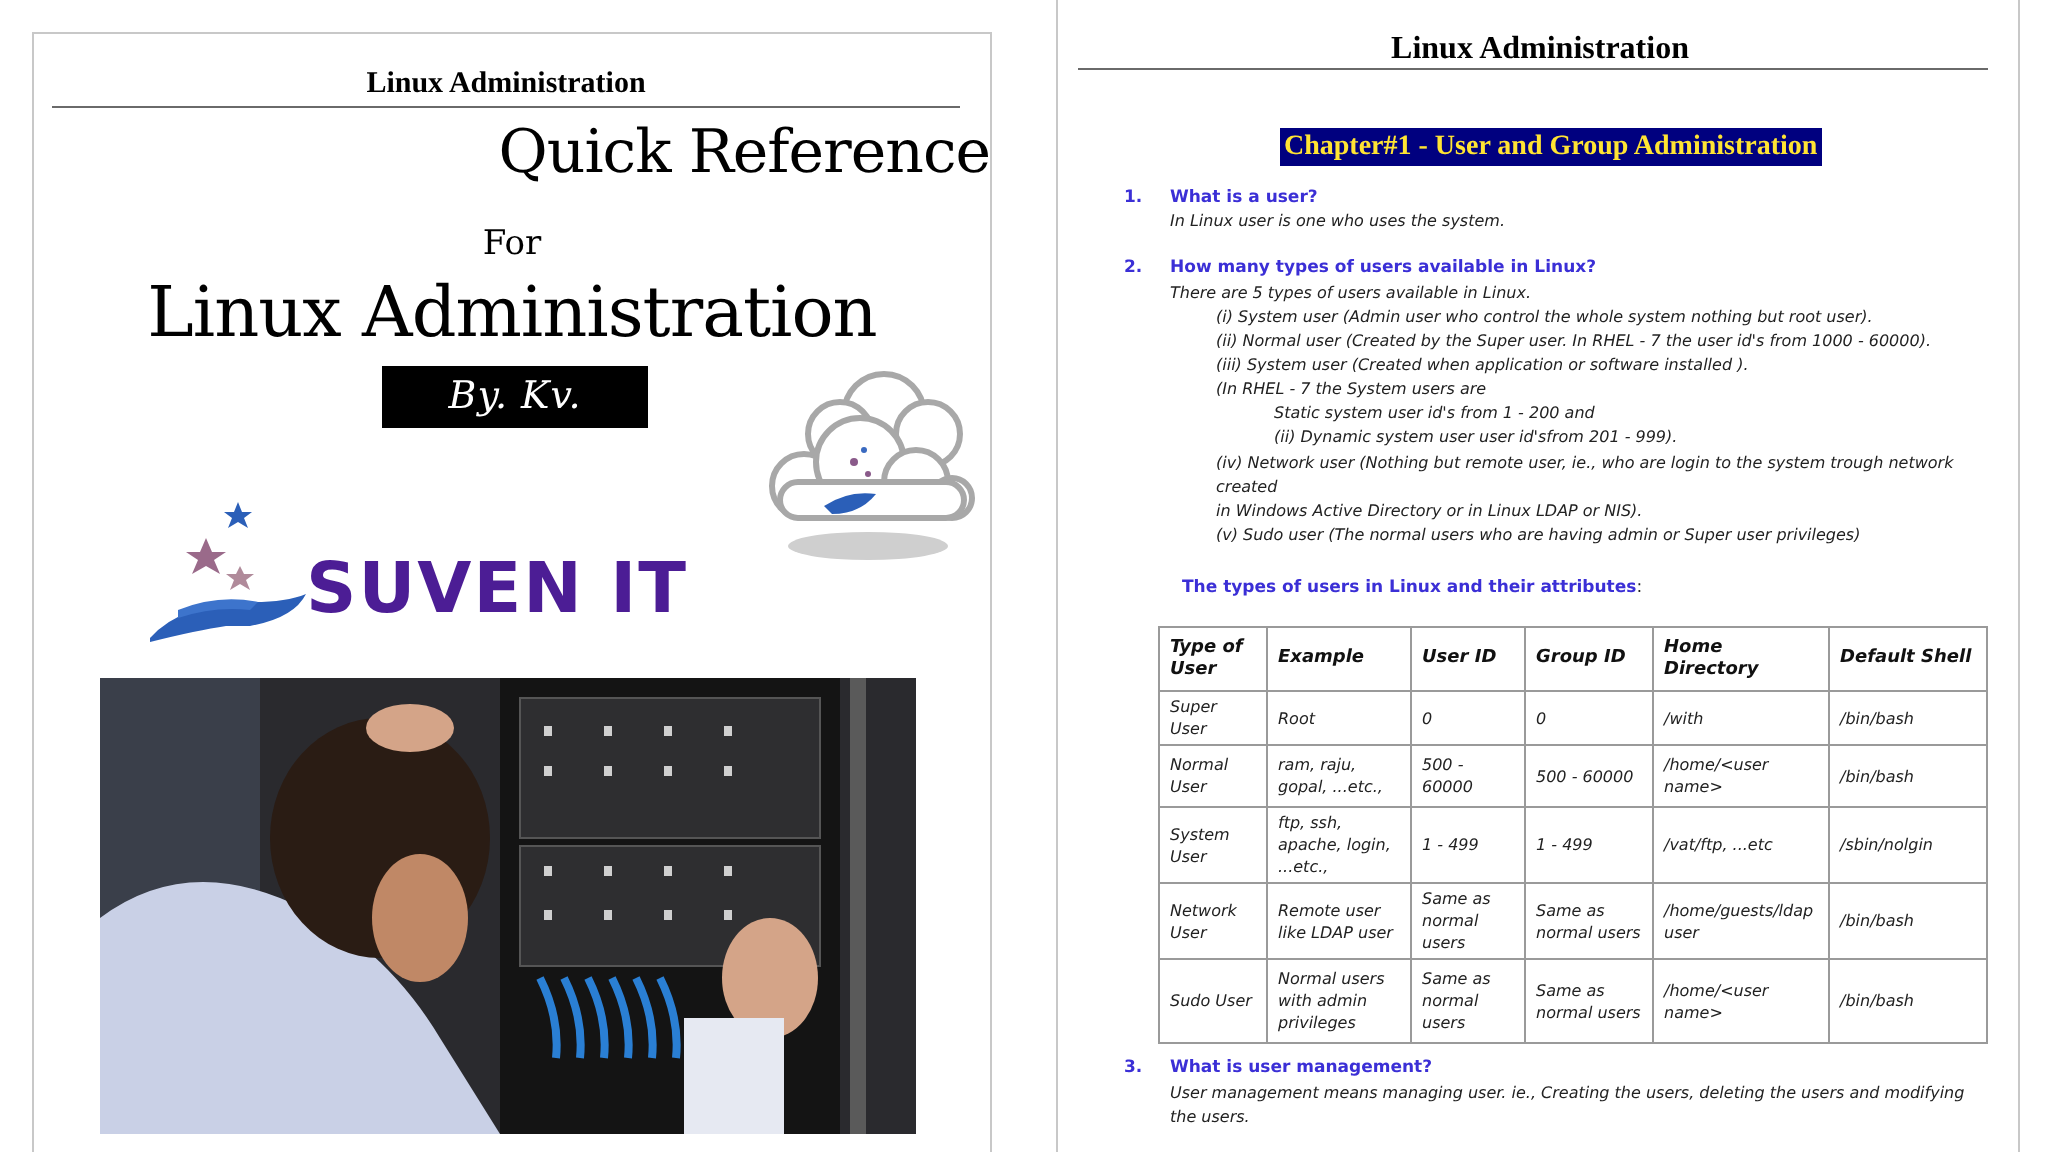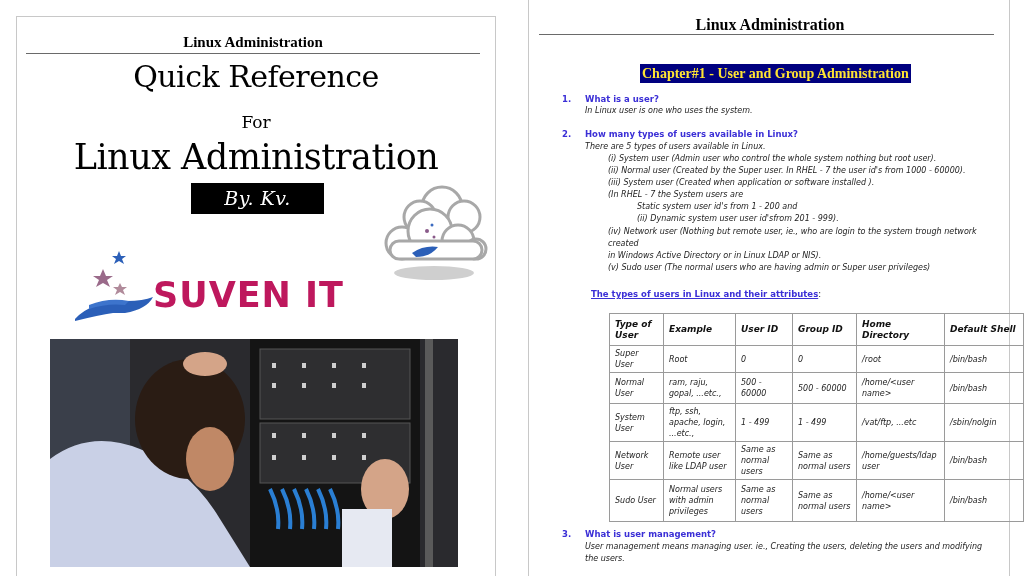--- a/index.html
+++ b/index.html
@@ -10,41 +10,41 @@
   .page-left {
     position: absolute; left: 16px; top: 16px; width: 480px; height: 580px;
     border: 1px solid #c8c8c8; border-bottom: none; background: #fff;
   }
   .cover-header {
     position: absolute; left: 9px; top: 17px; width: 454px; text-align: center;
     font-family: "Liberation Serif", serif; font-weight: bold; font-size: 15px;
   }
   .cover-header-rule { position: absolute; left: 9px; top: 36px; width: 454px; height: 1px; background: #6a6a6a; }
   .cover-title {
-    position: absolute; left: 0; top: 42px; width: 478px; text-align: center;
+    position: absolute; left: 0; top: 42px; width: 478px; text-align: right;
     font-family: "DejaVu Serif", serif; font-size: 30px; letter-spacing: -0.5px;
   }
   .cover-for {
     position: absolute; left: 0; top: 95px; width: 478px; text-align: center;
     font-family: "DejaVu Serif", serif; font-size: 17px;
   }
   .cover-subtitle {
     position: absolute; left: 0; top: 120px; width: 478px; text-align: center;
     font-family: "DejaVu Serif", serif; font-size: 35px; letter-spacing: -0.5px;
   }
   .author-badge {
     position: absolute; left: 174px; top: 166px; width: 133px; height: 31px;
     background: #000; color: #fff; font-family: "DejaVu Serif", serif; font-style: italic;
     font-size: 19px; text-align: center; line-height: 31px; letter-spacing: 0.5px;
   }
   .cloud-logo { position: absolute; left: 355px; top: 158px; width: 120px; height: 110px; }
   .suven-logo { position: absolute; left: 52px; top: 228px; width: 330px; height: 80px; }
   .suven-text {
     position: absolute; left: 136px; top: 258px; font-family: "DejaVu Sans", sans-serif;
-    font-weight: bold; font-size: 35px; color: #be185d; letter-spacing: 1px;
+    font-weight: bold; font-size: 35px; color: #4c1d95; letter-spacing: 1px;
   }
   .server-photo { position: absolute; left: 33px; top: 322px; width: 408px; height: 228px; overflow: hidden; background: #1a1a1a; }
 
   
   .page-right {
     position: absolute; left: 528px; top: 0; width: 482px; height: 600px;
     border-left: 1px solid #c8c8c8; border-right: 1px solid #c8c8c8; background: #fff;
   }
   .doc-header {
     position: absolute; left: 0; top: 16px; width: 482px; text-align: center;
@@ -56,26 +56,26 @@
     background: #00007f; color: #ffe433; font-family: "Liberation Serif", serif; font-weight: bold;
     font-size: 14px; line-height: 19px; white-space: nowrap; text-align: center;
   }
   .q-num { position: absolute; color: #3b2fd6; font-weight: bold; font-size: 8.5px; font-family: "DejaVu Sans", sans-serif; }
   .q-title { position: absolute; color: #3b2fd6; font-weight: bold; font-size: 8.5px; font-family: "DejaVu Sans", sans-serif; white-space: nowrap; }
   .q-body { position: absolute; font-style: italic; font-size: 8px; font-family: "DejaVu Sans", sans-serif; color: #222; white-space: nowrap; line-height: 12.2px; }
   .table-caption {
     position: absolute; left: 62px; top: 289px; font-size: 8.5px; font-family: "DejaVu Sans", sans-serif;
     color: #3b2fd6; font-weight: bold; white-space: nowrap;
   }
-  .table-caption .u { text-decoration: underline; }
+  .table-caption .u { }
   .table-caption .colon { color: #222; font-weight: normal; }
 
   table.users {
     position: absolute; left: 50px; top: 313px; width: 415px; border-collapse: collapse;
-    font-family: "DejaVu Sans", sans-serif; font-style: italic; font-size: 8px; color: #222; margin-left: 30px;
+    font-family: "DejaVu Sans", sans-serif; font-style: italic; font-size: 8px; color: #222;
   }
   table.users th, table.users td { border: 1px solid #9a9a9a; padding: 2px 5px; text-align: left; vertical-align: middle; line-height: 11px; }
   table.users th { font-weight: bold; font-size: 9px; color: #111; height: 32px; }
   table.users tr.r1 td { height: 27px; }
   table.users tr.r2 td { height: 31px; }
   table.users tr.r3 td { height: 37px; }
   table.users tr.r4 td { height: 38px; }
   table.users tr.r5 td { height: 42px; }
 </style>
 </head>
@@ -201,21 +201,21 @@
         <th style="width:88px">Home Directory</th>
         <th>Default Shell</th>
       </tr>
     </thead>
     <tbody>
       <tr class="r1">
         <td>Super User</td>
         <td>Root</td>
         <td>0</td>
         <td>0</td>
-        <td>/root</td>
+        <td>/with</td>
         <td>/bin/bash</td>
       </tr>
       <tr class="r2">
         <td>Normal User</td>
         <td>ram, raju, gopal, ...etc.,</td>
         <td>500 - 60000</td>
         <td>500 - 60000</td>
         <td>/home/&lt;user name&gt;</td>
         <td>/bin/bash</td>
       </tr>

